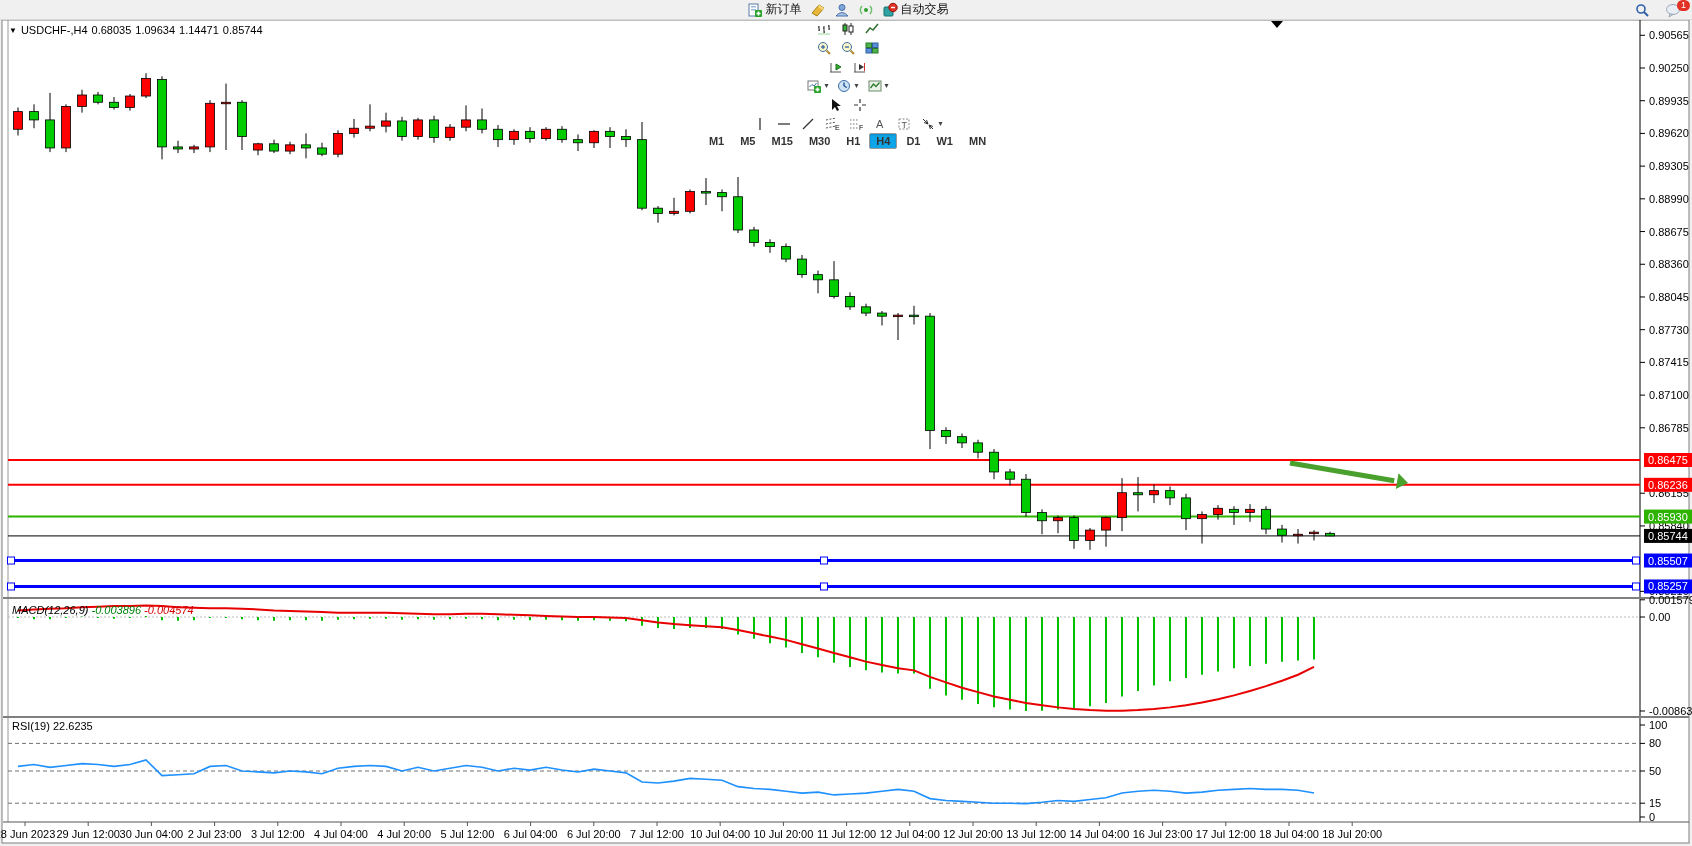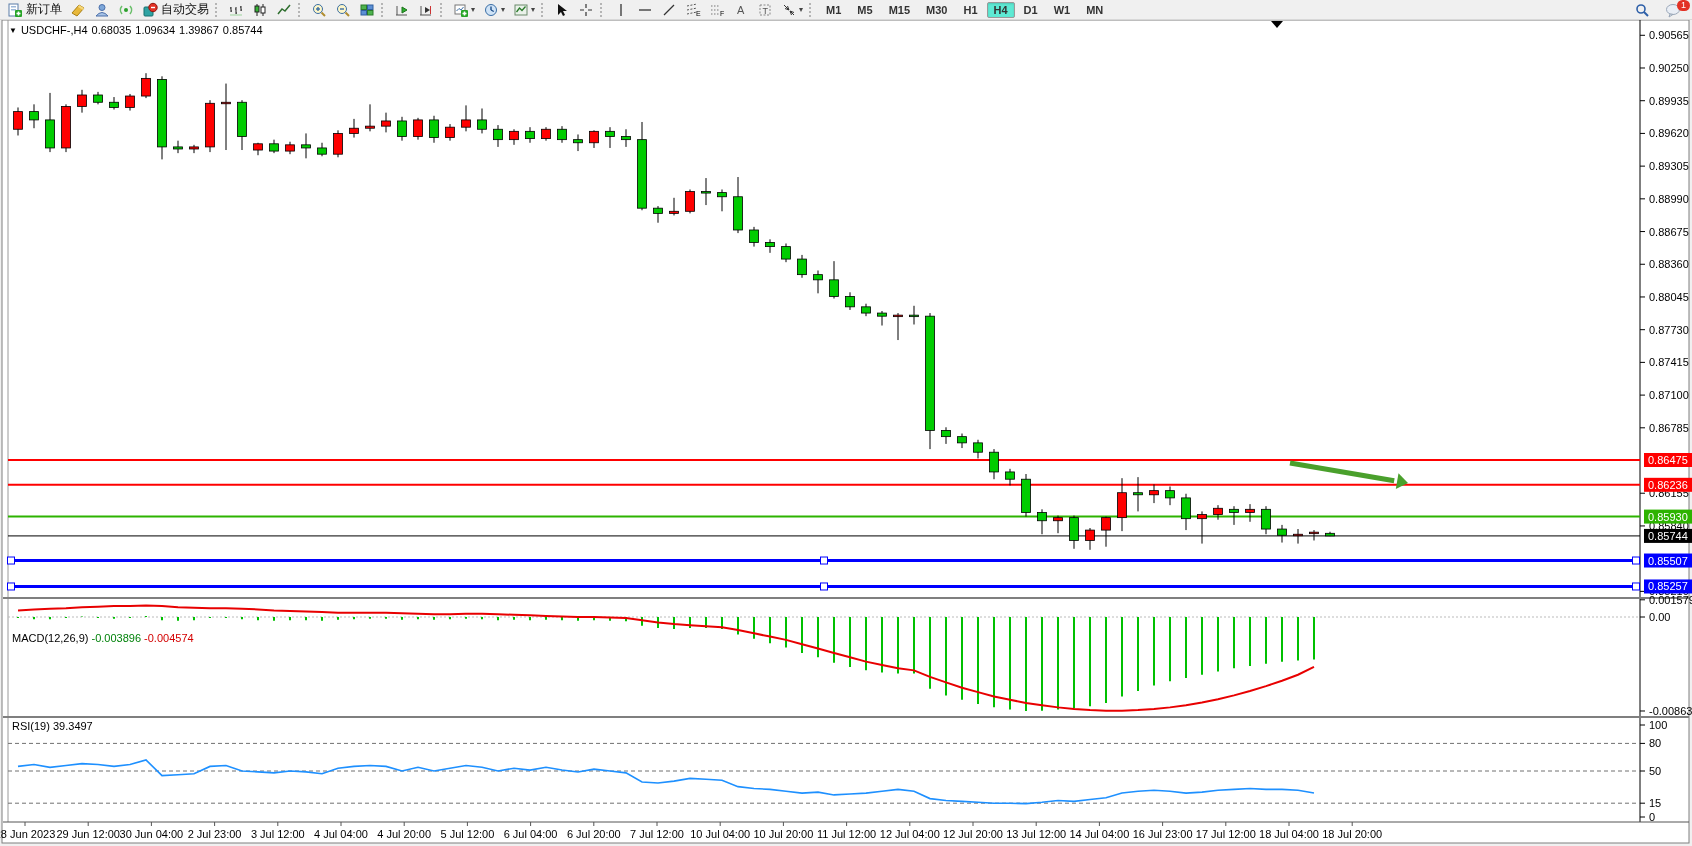--- a/index.html
+++ b/index.html
@@ -1,39 +1,39 @@
 <!DOCTYPE html>
 <html><head>
 <meta charset="utf-8">
 <style>
   html,body{margin:0;padding:0;}
   body{width:1692px;height:846px;position:relative;overflow:hidden;background:#f0f0f0;
        font-family:"Liberation Sans",sans-serif;-webkit-font-smoothing:antialiased;}
   
   .toolbar{position:absolute;top:0;left:0;right:0;height:19px;background:#f0f0f0;
-           border-bottom:1px solid #d8d8d8;display:flex;align-items:center;padding-left:3px;z-index:5;}
+           border-bottom:1px solid #d8d8d8;display:flex;align-items:center;padding-left:3px;z-index:5;flex-direction:column;}
   .tb-group{display:flex;align-items:center;height:19px;}
   .grip{width:5px;height:14px;margin:0 2px;border-left:2px dotted #b5b5b5;}
   .tb-btn{display:flex;align-items:center;height:17px;padding:0 2px;margin:0 1px;border:1px solid transparent;border-radius:2px;cursor:default;}
   .tb-btn svg{display:block;}
   .tb-label{font-size:12px;color:#111;margin-left:3px;white-space:nowrap;}
   .caret{font-size:8px;color:#444;margin-left:2px;}
   .tf-btn{font-size:11px;color:#333;padding:1px 6px;margin:0 1px;border:1px solid transparent;border-radius:2px;font-weight:bold;}
-  .tf-btn.active{background:#5eead4;border-color:#9a9a9a;box-shadow:inset 0 1px 2px rgba(0,0,0,.15);}
+  .tf-btn.active{background:#0ea5e9;border-color:#9a9a9a;box-shadow:inset 0 1px 2px rgba(0,0,0,.15);}
   .tb-right{position:absolute;right:6px;top:0;height:19px;display:flex;align-items:center;}
   .badge{position:absolute;top:-1px;right:-6px;background:#e23124;color:#fff;font-size:9px;min-width:11px;height:11px;
          border-radius:6px;text-align:center;line-height:11px;padding:0 1px;}
   .chat-wrap{position:relative;margin-left:8px;}
   
   #chartsvg{position:absolute;top:0;left:0;z-index:1;}
   .hud{position:absolute;z-index:2;font-size:11px;color:#000;white-space:nowrap;}
   #title-line{top:24px;left:9px;}
   #title-line .tri{font-size:8px;vertical-align:1px;color:#000;margin-right:4px;}
   #title-line span{margin-right:4px;}
-  #macd-line{top:632px;left:12px;}
+  #macd-line{top:604px;left:12px;font-style:italic;}
   #rsi-line{top:720px;left:12px;}
   .v-main{color:#00820a;}
   .v-sig{color:#d40000;}
   .v-rsi{color:#000;}
 </style>
 </head>
 <body>
 
 <div class="toolbar">
   <div class="tb-group">
@@ -856,23 +856,23 @@
     <text x="1162.6000000000001" y="838" font-family="&quot;Liberation Sans&quot;,sans-serif" font-size="11" fill="#000" text-anchor="middle">16 Jul 23:00</text>
     <line x1="1225.8" y1="822" x2="1225.8" y2="826" stroke="#555"></line>
     <text x="1225.8" y="838" font-family="&quot;Liberation Sans&quot;,sans-serif" font-size="11" fill="#000" text-anchor="middle">17 Jul 12:00</text>
     <line x1="1289" y1="822" x2="1289" y2="826" stroke="#555"></line>
     <text x="1289" y="838" font-family="&quot;Liberation Sans&quot;,sans-serif" font-size="11" fill="#000" text-anchor="middle">18 Jul 04:00</text>
     <line x1="1352.2" y1="822" x2="1352.2" y2="826" stroke="#555"></line>
     <text x="1352.2" y="838" font-family="&quot;Liberation Sans&quot;,sans-serif" font-size="11" fill="#000" text-anchor="middle">18 Jul 20:00</text>
   </svg>
 
 <div class="hud" id="title-line">
-  <span class="tri">▼</span><span>USDCHF-,H4</span><span>0.68035</span><span>1.09634</span><span>1.39867</span><span>0.85744</span>
+  <span class="tri">▼</span><span>USDCHF-,H4</span><span>0.68035</span><span>1.09634</span><span>1.14471</span><span>0.85744</span>
 </div>
 <div class="hud" id="macd-line">
   <span>MACD(12,26,9)</span>
   <span class="v-main">-0.003896</span>
   <span class="v-sig">-0.004574</span>
 </div>
 <div class="hud" id="rsi-line">
   <span>RSI(19)</span>
-  <span class="v-rsi">39.3497</span>
+  <span class="v-rsi">22.6235</span>
 </div>
 
 </body></html>

